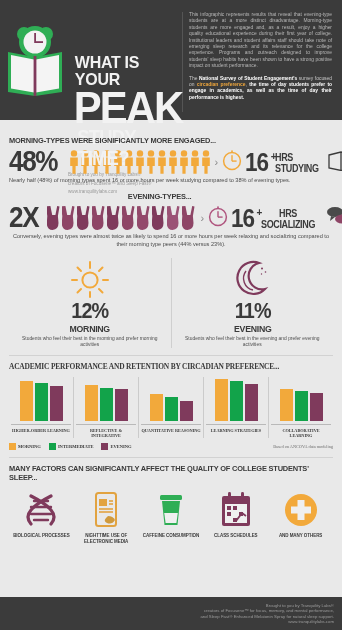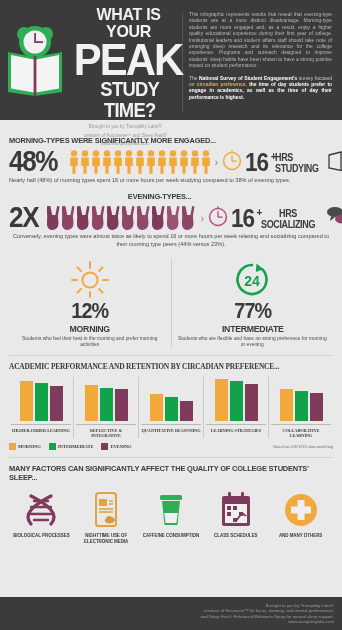--- a/index.html
+++ b/index.html
@@ -13,21 +13,21 @@
 
   
   .header {
     background:#3b3b3b;
     height:120px;
     display:flex;
     padding:6px 8px 4px 4px;
   }
   .hdr-left { width:176px; display:flex; align-items:flex-start; }
   .logo { width:62px; height:88px; flex:none; position:relative; margin-top:6px; }
-  .hdr-titles { flex:1; padding-left:2px; text-align:center; padding-right:4px; }
+  .hdr-titles { flex:1; padding-left:2px; text-align:left; padding-right:4px;margin-top:48px; }
   .t-line1 {
     color:#f2f2f2; font-weight:bold; font-size:17px; letter-spacing:-0.3px;
     line-height:17px; font-family:"Liberation Sans", sans-serif;
     transform:scaleX(0.94); transform-origin:right center;
   }
   .t-peak {
     color:#f2f2f2; font-weight:bold; font-size:44px; line-height:39px;
     letter-spacing:-2px; transform:scaleX(0.95); transform-origin:right center;
   }
   .t-line3 {
@@ -316,33 +316,35 @@
               <line x1="32.5" y1="7.5" x2="29" y2="11"></line>
                 <line x1="11" y1="29" x2="7.5" y2="32.5"></line>
             </g>
           </svg>
         </div>
         <div class="col-pct">12%</div>
         <div class="col-name">MORNING</div>
         <div class="col-desc">Students who feel their best in the morning and prefer morning activities</div>
       </div>
 
+
       <div class="col">
         <div class="col-ic">
           <svg width="40" height="38" viewBox="0 0 40 38">
-            <path d="M20 5 a14.5 14.5 0 1 0 10.4 4.4" fill="none" stroke="#12a34a" stroke-width="2.6" stroke-linecap="round"></path>
-            <path d="M24.5 3.5 L31.5 9.2 L23.8 12 Z" fill="#12a34a"></path>
-            <text x="20" y="25.5" font-family="Liberation Sans, sans-serif" font-size="14" font-weight="bold" fill="#12a34a" text-anchor="middle">24</text>
-          </svg>
-        </div>
-        <div class="col-pct">77%</div>
-        <div class="col-name">INTERMEDIATE</div>
-        <div class="col-desc">Students who are flexible and have no strong preference for morning or evening</div>
-      </div>
-
+            <path d="M27 3 a16 16 0 1 0 6 26 a13 13 0 0 1 -6 -26 z" fill="none" stroke="#7f3a5c" stroke-width="2.2"></path>
+            <path d="M14 11 a12 12 0 0 0 7 19" fill="none" stroke="#7f3a5c" stroke-width="1.4"></path>
+            <circle cx="30" cy="8.5" r="1" fill="#7f3a5c"></circle>
+            <circle cx="33.5" cy="12" r="0.8" fill="#7f3a5c"></circle>
+            <circle cx="29.5" cy="14" r="0.7" fill="#7f3a5c"></circle>
+          </svg>
+        </div>
+        <div class="col-pct">11%</div>
+        <div class="col-name">EVENING</div>
+        <div class="col-desc">Students who feel their best in the evening and prefer evening activities</div>
+      </div>
 
     </div>
   </div>
 
   <div class="divline"></div>
 
   <div class="sec" style="padding-top:6px;font-family:Liberation Serif, serif;">
     <div class="sec-title">ACADEMIC PERFORMANCE AND RETENTION BY CIRCADIAN PREFERENCE...</div>
     <div class="chart">
 

